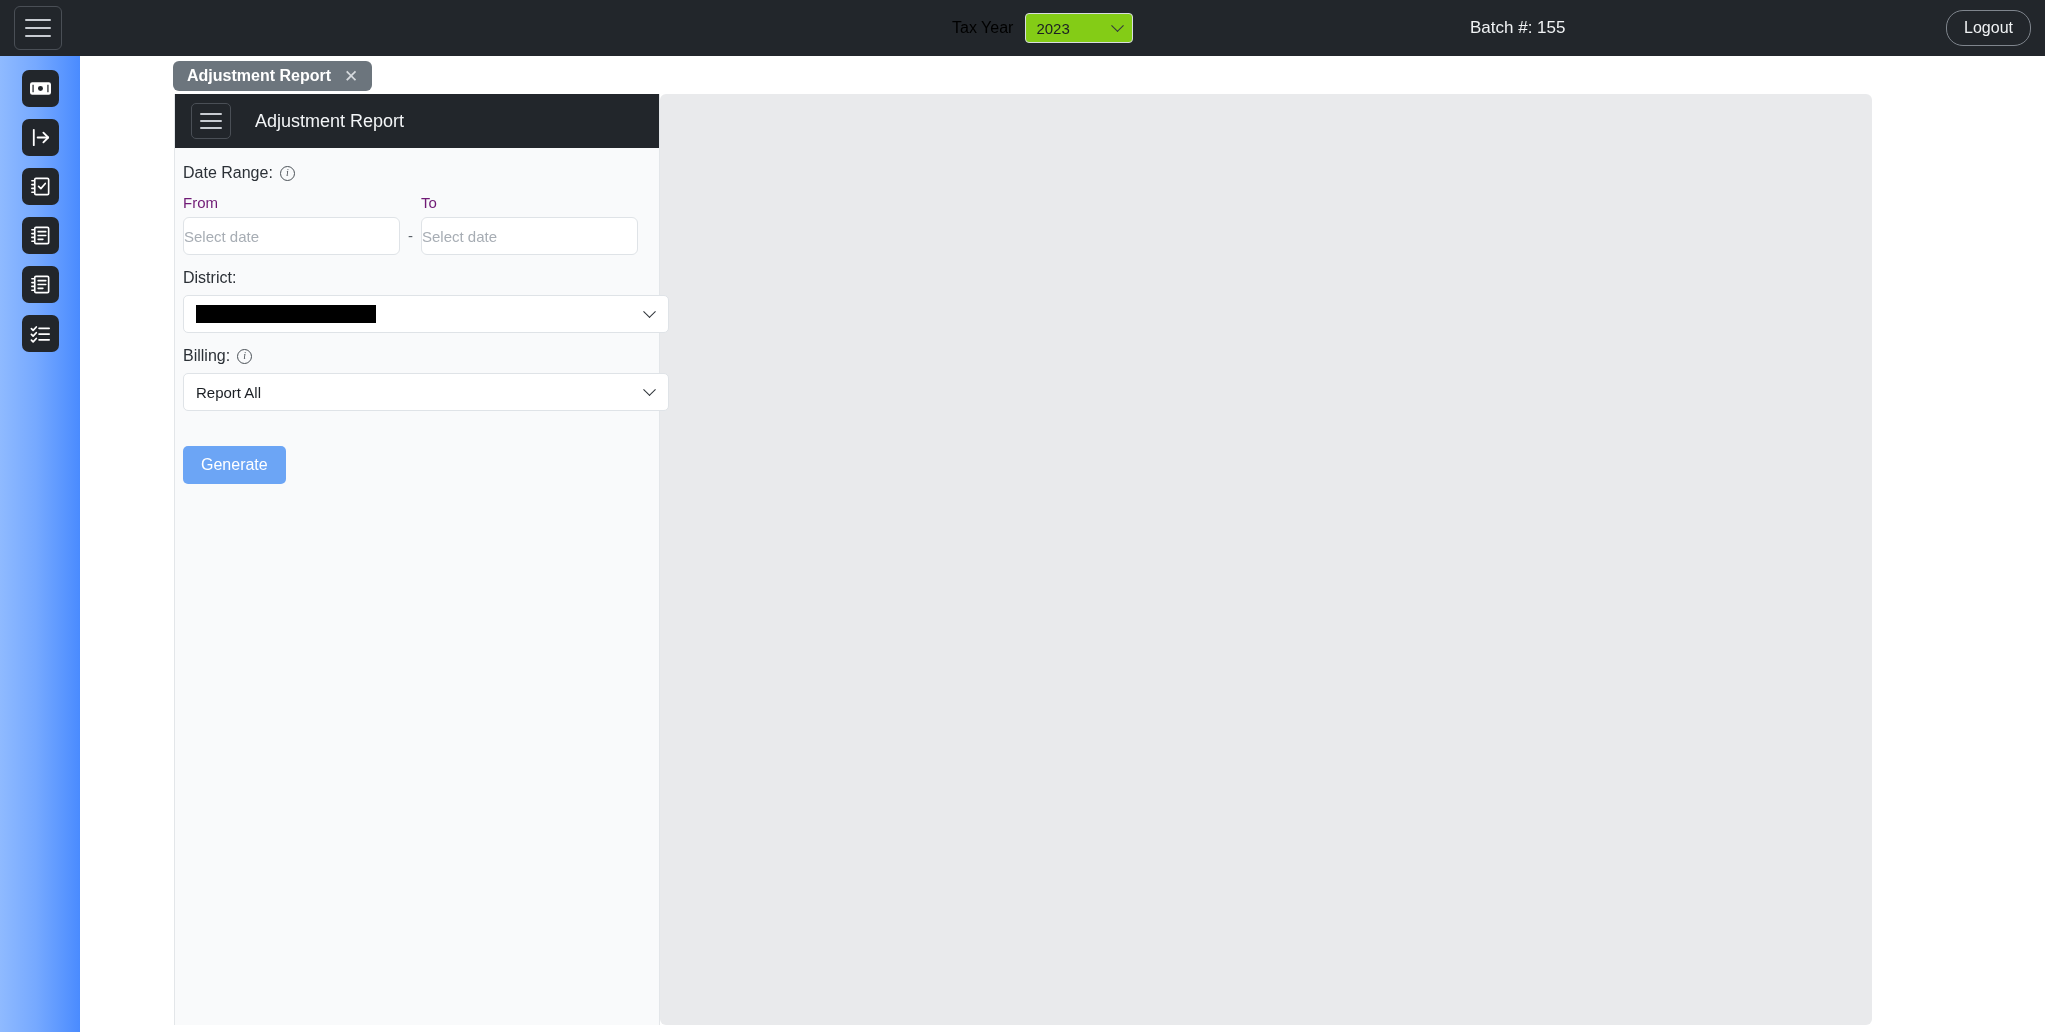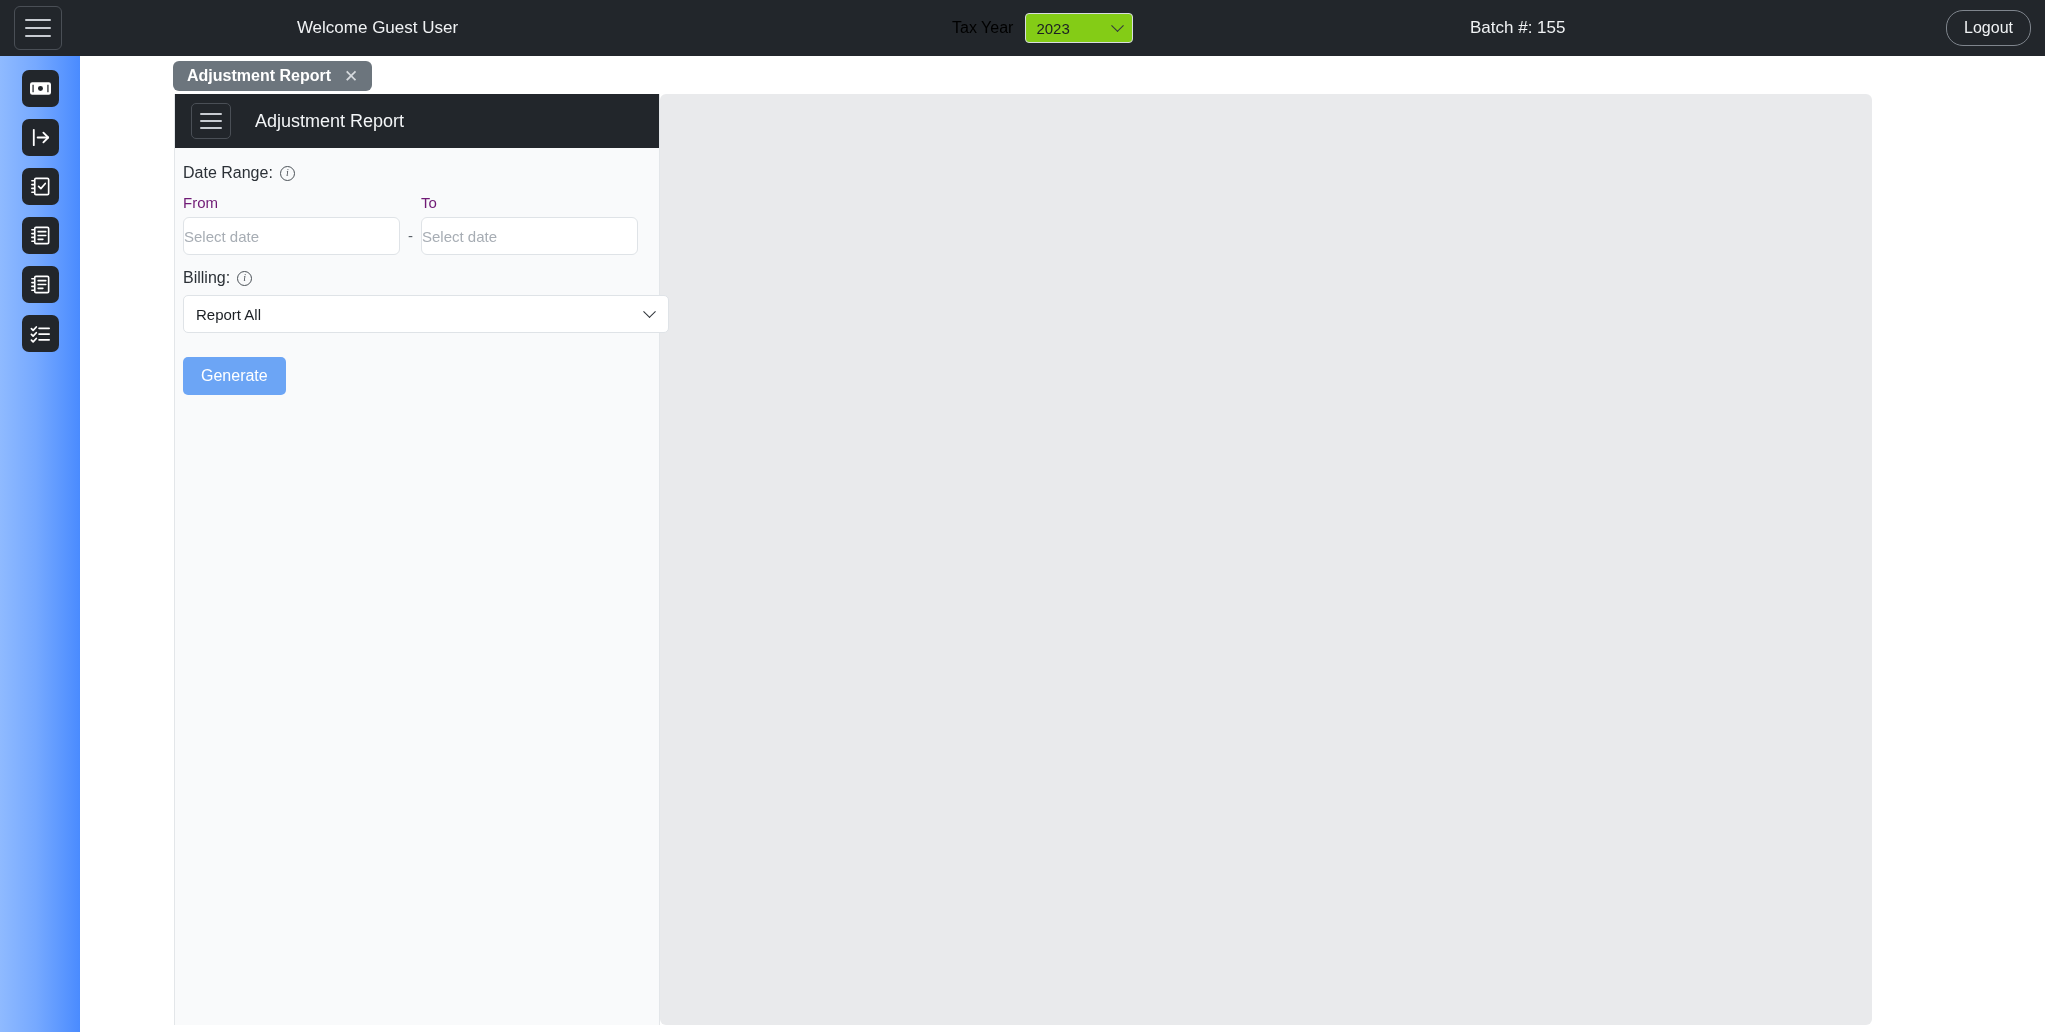--- a/index.html
+++ b/index.html
@@ -302,21 +302,21 @@
     position: absolute;
     right: 14px;
     width: 9px;
     height: 9px;
     border-right: 1.6px solid #2f343a;
     border-bottom: 1.6px solid #2f343a;
     transform: rotate(45deg) translate(-2px, -2px);
   }
 
   .generate-btn {
-    margin-top: 24px;
+    margin-top: 35px;
     height: 38px;
     padding: 0 18px;
     background: #6ca5f5;
     color: #ffffff;
     border: none;
     border-radius: 5px;
     font-size: 16px;
     font-family: "Liberation Sans", sans-serif;
     cursor: pointer;
   }
@@ -324,21 +324,20 @@
 </head>
 <body>
 
 <div class="topbar">
   <div class="hamburger-btn">
     <span></span>
     <span></span>
     <span></span>
   </div>
 
-  <div class="welcome-text">Welcome Guest User</div>
 
   <div class="taxyear-group">
     <span>Tax Year</span>
     <div class="taxyear-select">
       <span class="val">2023</span>
       <span class="chev"></span>
     </div>
   </div>
 
   <div class="batch-text">Batch #: 155</div>
@@ -459,20 +458,29 @@
         <span class="sub-label">From</span>
         <input class="date-input" type="text" placeholder="Select date" style="">
       </div>
       <span class="dash">-</span>
       <div class="datecol">
         <span class="sub-label">To</span>
         <input class="date-input" type="text" placeholder="Select date" style="">
       </div>
     </div>
 
+    <div class="block">
+      <div class="field-label">
+        <span>District:</span>
+      </div>
+      <div class="select-box">
+        <span class="redacted"></span>
+        <span class="sel-chev"></span>
+      </div>
+    </div>
 
     <div class="block">
       <div class="field-label">
         <span>Billing:</span>
         <span class="info-icon">i</span>
       </div>
       <div class="select-box">
         <span class="sel-val">Report All</span>
         <span class="sel-chev"></span>
       </div>

